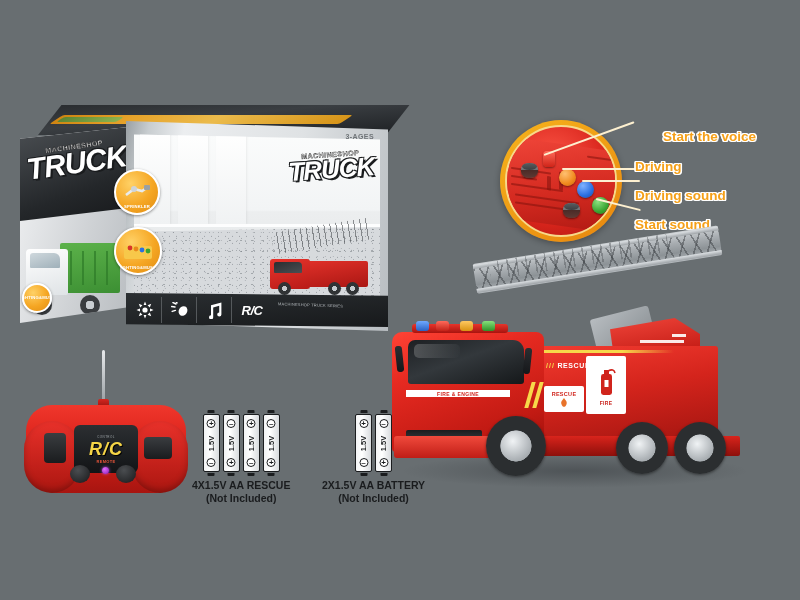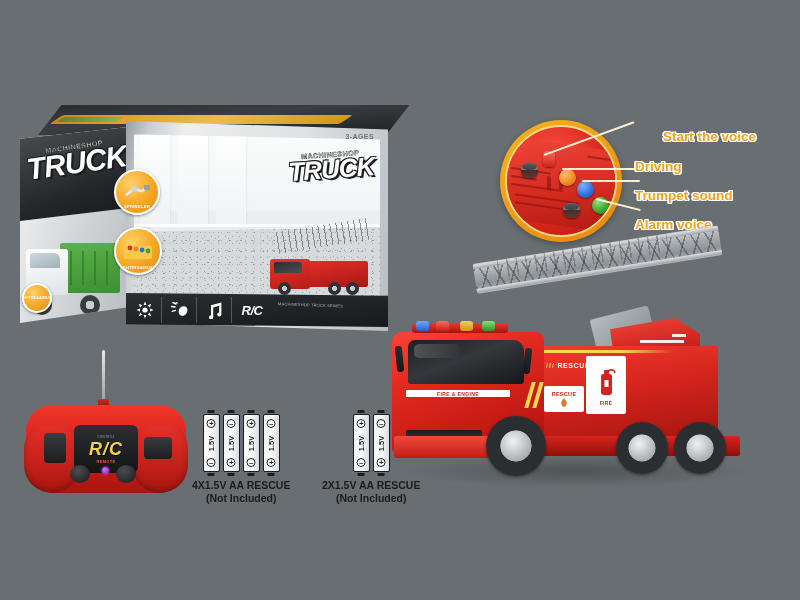--- a/index.html
+++ b/index.html
@@ -514,22 +514,22 @@
       </div>
     </div>
 
     <div class="leader" style="left:46px;  top:36px;  width:96px; transform:rotate(-20deg); transform-origin:left center;"></div>
     <div class="leader" style="left:64px;  top:50px;  width:76px;"></div>
     <div class="leader" style="left:84px;  top:62px;  width:58px;"></div>
     <div class="leader" style="left:98px;  top:80px;  width:46px; transform:rotate(14deg); transform-origin:left center;"></div>
 
     <div class="lbl" style="left:137px; top:11px;margin-left:28px;">Start the voice</div>
     <div class="lbl" style="left:137px; top:41px;">Driving</div>
-    <div class="lbl" style="left:137px; top:70px;">Trumpet sound</div>
-    <div class="lbl" style="left:137px; top:99px;">Alarm voice</div>
+    <div class="lbl" style="left:137px; top:70px;">Driving sound</div>
+    <div class="lbl" style="left:137px; top:99px;">Start sound</div>
   </div>
 
   <div id="remote-control">
     <div class="antenna"></div>
     <div class="antenna-base"></div>
     <div class="rm-shell">
       <div class="rm-grip l"></div>
       <div class="rm-grip r"></div>
       <div class="rm-panel">
         <div class="rc-micro">CONTROL</div>
@@ -592,21 +592,21 @@
       </div>
       <div class="battery">
         <div class="batt-nub top"></div>
           <div class="batt-nub bot"></div>
         <div class="pole t">–</div>
         <div class="batt-v">1.5V</div>
         <div class="pole b">+</div>
       </div>
     </div>
     <div class="batt-cap">
-      <div>2X1.5V AA RESCUE</div>
+      <div>2X1.5V AA BATTERY</div>
       <div>(Not Included)</div>
     </div>
   </div>
 
   <div id="fire-truck">
 
     <div class="shadow" style="left:20px; top:214px; width:350px; height:34px;"></div>
 
     <div class="ladder-main">
       <div class="ladder-rail" style="top:1px;"></div>

